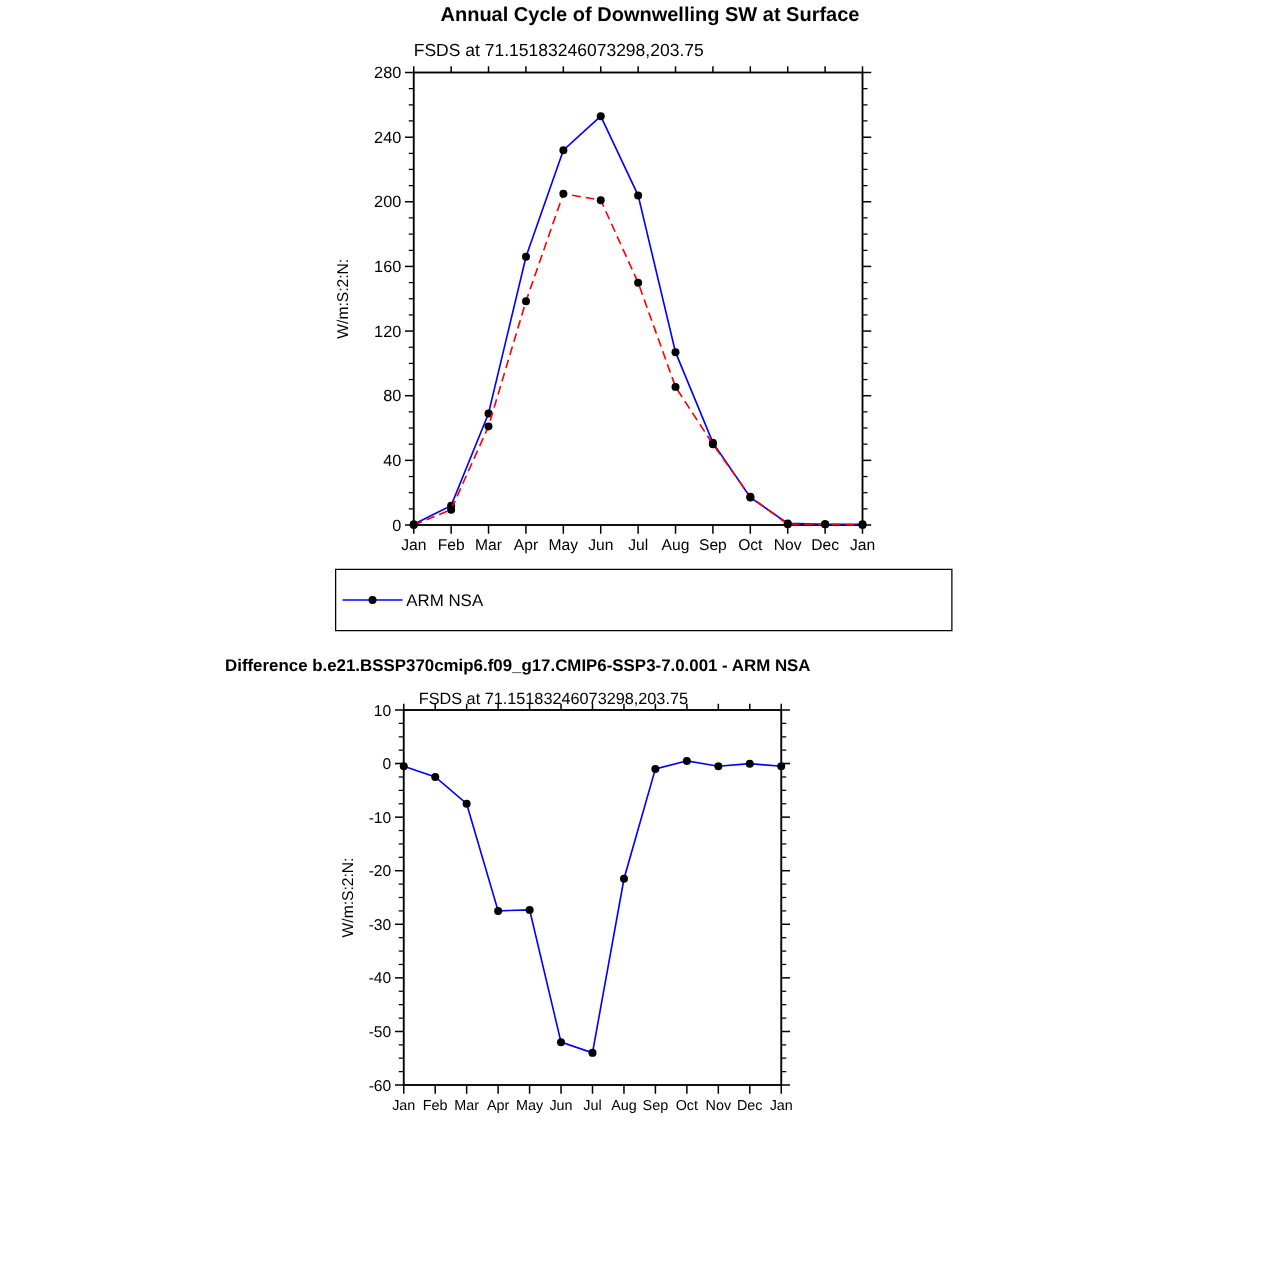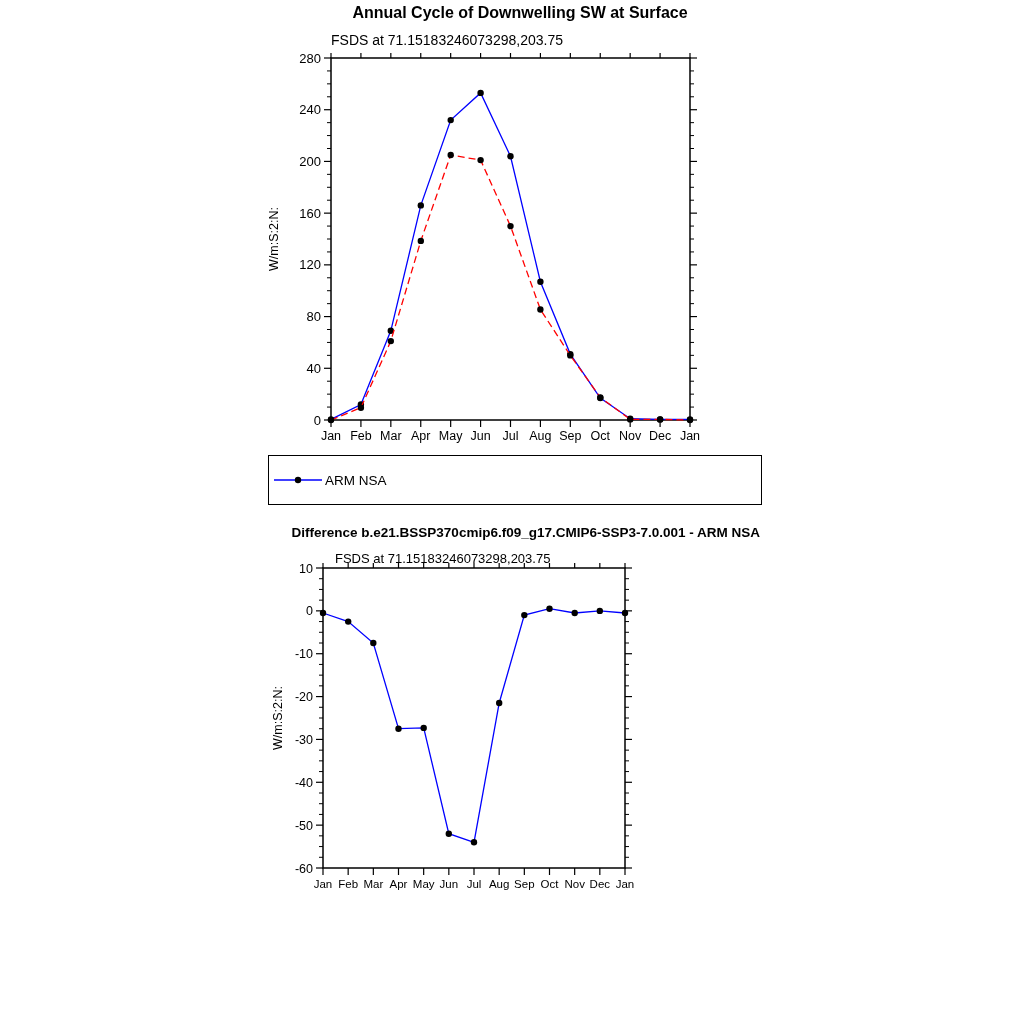--- a/index.html
+++ b/index.html
@@ -8,21 +8,21 @@
   #page { position:absolute; left:0; top:0; width:1024px; height:1024px; background:#ffffff; }
   .abs { position:absolute; }
   svg { font-family:"Liberation Sans", sans-serif; }
   .t1 { left:260px; top:4px; width:520px; text-align:center; font-size:16px; font-weight:bold; }
   .s1 { left:331px; top:32px; font-size:14px; }
   .c1 { left:260px; top:25px; }
   .legend { left:268px; top:455px; width:494px; height:50px; border:1px solid #000;
             display:flex; flex-direction:column; justify-content:center; padding:2px 4px; background:#fff; }
   .leg-row { display:flex; align-items:center; height:23px; }
   .leg-label { font-size:13.5px; margin-left:2px; white-space:nowrap; }
-  .t2 { left:180px; top:525px; width:580px; text-align:right; font-size:13.5px; font-weight:bold; }
+  .t2 { left:180px; top:525px; width:580px; text-align:left; font-size:13.5px; font-weight:bold; }
   .s2 { left:335px; top:551px; font-size:13px; }
   .c2 { left:260px; top:545px; }
 </style>
 </head>
 <body>
 
 <div id="page">
 
   <svg id="chart1-svg" class="abs c1" width="520" height="450">
       <g>

